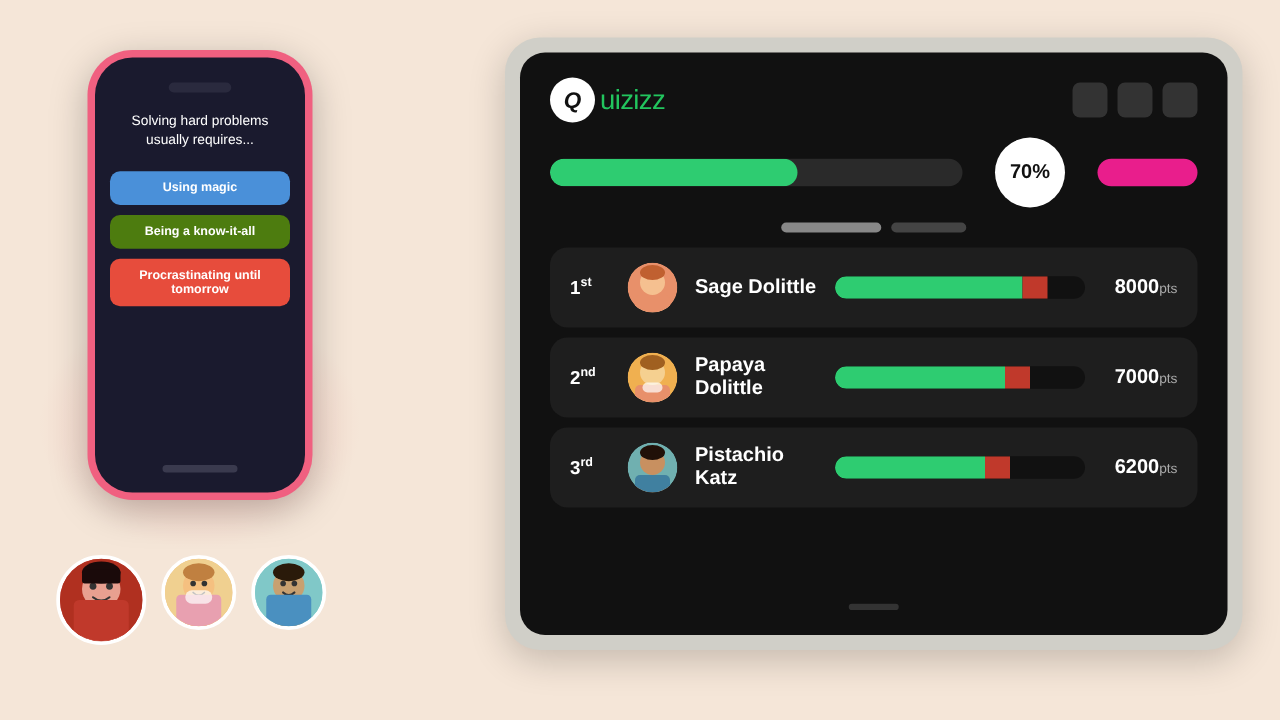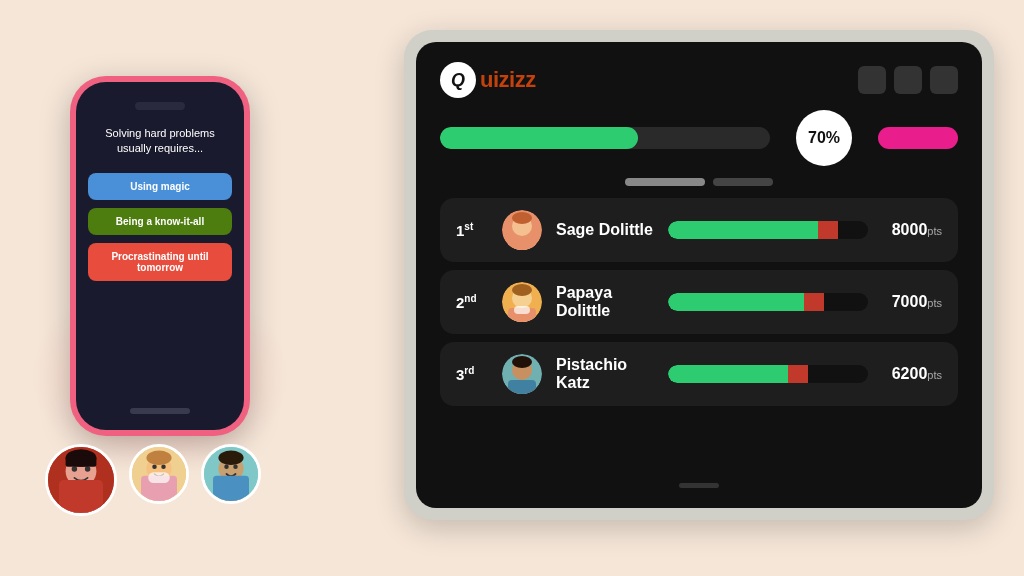--- a/index.html
+++ b/index.html
@@ -12,21 +12,20 @@
       position: relative;
     }
 
     
     .phone-container {
       position: absolute;
       left: 60px;
       top: 40px;
       width: 200px;
       height: 380px;
-      margin-top: 36px;
     }
 
     .phone-glow {
       position: absolute;
       bottom: -20px;
       left: -30px;
       width: 260px;
       height: 200px;
       background: radial-gradient(ellipse, rgba(255,150,150,0.4) 0%, transparent 70%);
       border-radius: 50%;
@@ -188,23 +187,23 @@
       display: flex;
       align-items: center;
       justify-content: center;
       font-weight: 900;
       font-size: 18px;
       color: #111;
       font-style: italic;
     }
 
     .logo-text {
-      color: #c2410c;
+      color: #22c55e;
       font-size: 22px;
-      font-weight: 700;
+      font-weight: 400;
       letter-spacing: -0.5px;
     }
 
     .header-buttons {
       display: flex;
       gap: 8px;
     }
 
     .header-btn {
       width: 28px;

